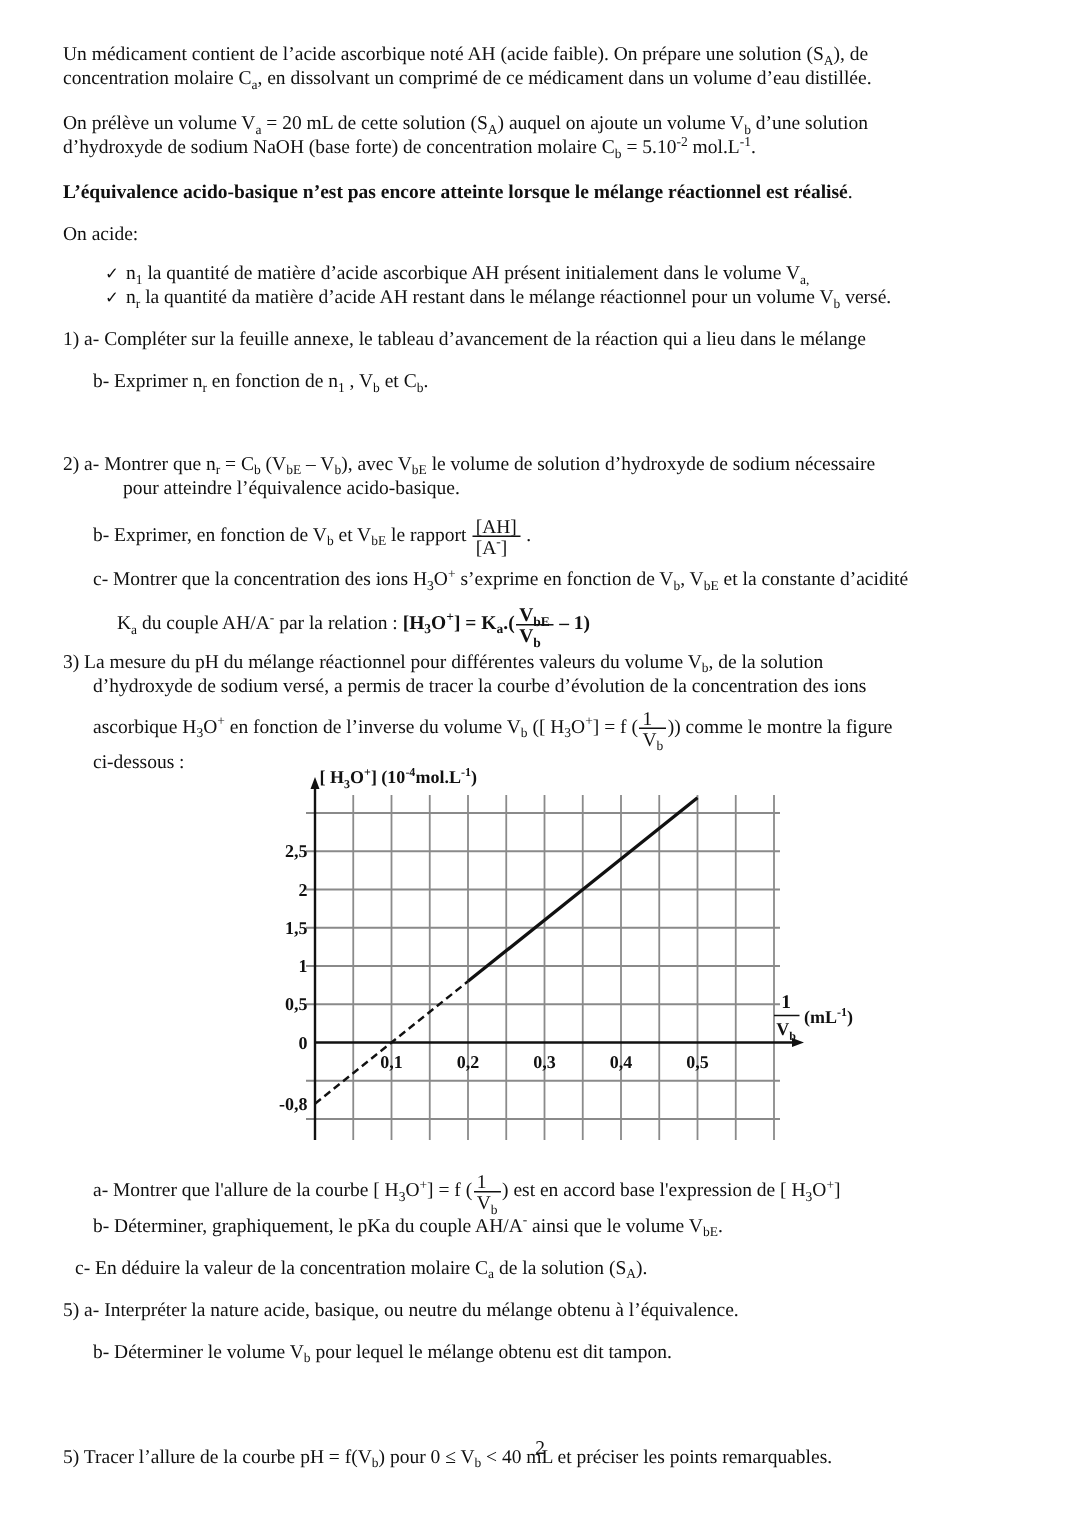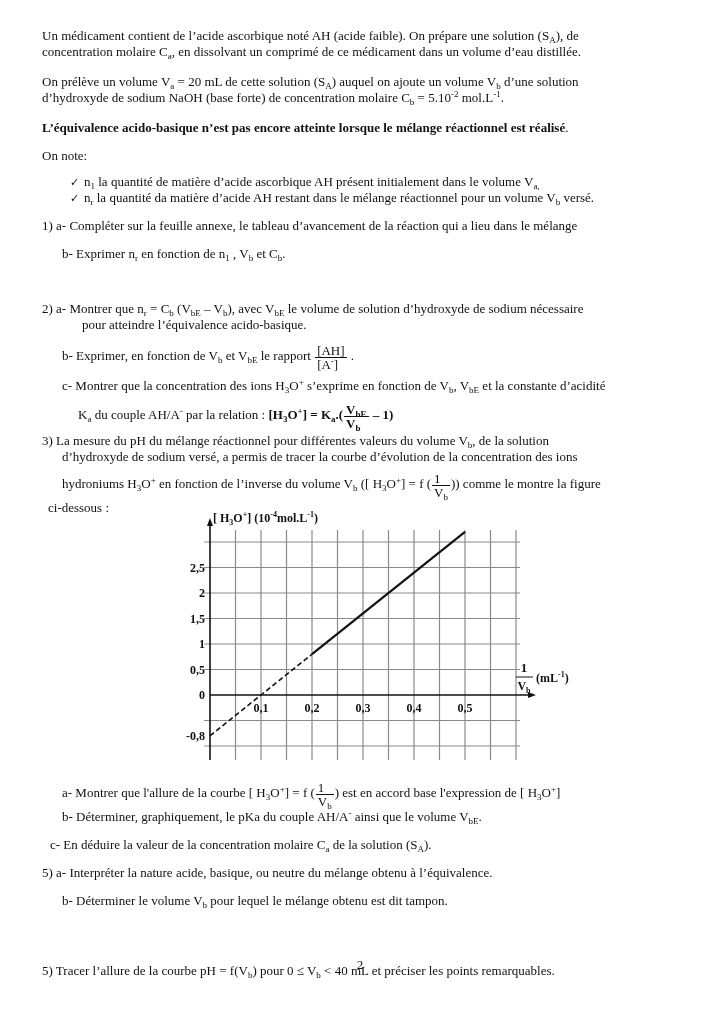--- a/index.html
+++ b/index.html
@@ -23,40 +23,40 @@
 <body>
 
 <div class="line" style="top:28px"><span>Un médicament contient de l’acide ascorbique noté AH (acide faible). On prépare une solution (S</span><sub>A</sub><span>), de</span></div>
 <div class="line" style="top:44px"><span>concentration molaire C</span><sub>a</sub><span>, en dissolvant un comprimé de ce médicament dans un volume d’eau distillée.</span></div>
 
 <div class="line" style="top:74px"><span>On prélève un volume V</span><sub>a</sub><span> = 20 mL de cette solution (S</span><sub>A</sub><span>) auquel on ajoute un volume V</span><sub>b</sub><span> d’une solution</span></div>
 <div class="line" style="top:90px"><span>d’hydroxyde de sodium NaOH (base forte) de concentration molaire C</span><sub>b</sub><span> = 5.10</span><sup>-2</sup><span> mol.L</span><sup>-1</sup><span>.</span></div>
 
 <div class="line" style="top:120px"><span class="b">L’équivalence acido-basique n’est pas encore atteinte lorsque le mélange réactionnel est réalisé</span><span>.</span></div>
 
-<div class="line" style="top:148px">On note:</div>
+<div class="line" style="top:148px">On acide:</div>
 
 <div class="line" style="top:174px; left:70px"><span class="check">✓</span><span>n</span><sub>1</sub><span>  la quantité de matière d’acide ascorbique AH présent initialement dans le volume V</span><sub>a,</sub></div>
 <div class="line" style="top:190px; left:70px"><span class="check">✓</span><span>n</span><sub>r</sub><span> la quantité da matière d’acide AH restant dans le mélange réactionnel pour un volume V</span><sub>b</sub><span> versé.</span></div>
 
 <div class="line" style="top:218px">1)  a-  Compléter sur la feuille annexe, le tableau d’avancement de la réaction qui a lieu dans le mélange</div>
 <div class="line" style="top:246px; left:62px"><span>b- Exprimer n</span><sub>r</sub><span> en fonction de  n</span><sub>1</sub><span> , V</span><sub>b</sub><span> et C</span><sub>b</sub><span>.</span></div>
 
 <div class="line" style="top:301px"><span>2)  a- Montrer que  n</span><sub>r</sub><span> = C</span><sub>b</sub><span> (V</span><sub>bE</sub><span> – V</span><sub>b</sub><span>), avec V</span><sub>bE</sub><span>  le volume de solution d’hydroxyde de sodium nécessaire</span></div>
 <div class="line" style="top:317px; left:82px">pour atteindre l’équivalence acido-basique.</div>
 
 <div class="line" style="top:344px; left:62px"><span>b- Exprimer, en fonction de V</span><sub>b</sub><span> et V</span><sub>bE</sub><span>  le rapport </span><span class="frac"><span class="num">[AH]</span><span class="den"><span>[A</span><sup>-</sup><span>]</span></span></span><span> .</span></div>
 
 <div class="line" style="top:378px; left:62px"><span>c- Montrer que la concentration des ions H</span><sub>3</sub><span>O</span><sup>+</sup><span> s’exprime en fonction de V</span><sub>b</sub><span>, V</span><sub>bE</sub><span> et la constante d’acidité</span></div>
 <div class="line" style="top:403px; left:78px"><span>K</span><sub>a</sub><span> du  couple AH/A</span><sup>-</sup><span> par la relation :  </span><span class="b"><span>[H</span><sub>3</sub><span>O</span><sup>+</sup><span>] = K</span><sub>a</sub><span>.(</span><span class="frac"><span class="num"><span>V</span><sub>bE</sub></span><span class="den"><span>V</span><sub>b</sub></span></span><span> – 1)</span></span></div>
 
 <div class="line" style="top:433px"><span>3)  La mesure du pH du mélange réactionnel pour différentes valeurs du volume V</span><sub>b</sub><span>, de la solution</span></div>
 <div class="line" style="top:449px; left:62px">d’hydroxyde de sodium versé, a permis de tracer la courbe d’évolution de la concentration des ions</div>
-<div class="line" style="top:472px; left:62px"><span>hydroniums H</span><sub>3</sub><span>O</span><sup>+</sup><span> en fonction de l’inverse du volume V</span><sub>b</sub><span>  ([ H</span><sub>3</sub><span>O</span><sup>+</sup><span>] = f (</span><span class="frac"><span class="num">1</span><span class="den"><span>V</span><sub>b</sub></span></span><span>)) comme le montre la figure</span></div>
-<div class="line" style="top:500px; left:48px">ci-dessous :</div>
+<div class="line" style="top:472px; left:62px"><span>ascorbique H</span><sub>3</sub><span>O</span><sup>+</sup><span> en fonction de l’inverse du volume V</span><sub>b</sub><span>  ([ H</span><sub>3</sub><span>O</span><sup>+</sup><span>] = f (</span><span class="frac"><span class="num">1</span><span class="den"><span>V</span><sub>b</sub></span></span><span>)) comme le montre la figure</span></div>
+<div class="line" style="top:500px; left:62px">ci-dessous :</div>
 
 <svg id="chart" width="460" height="260">
   <g id="grid">
       <line x1="95.5" y1="25" x2="95.5" y2="255" stroke="#8a8a8a" stroke-width="1.2"></line>
       <line x1="121" y1="25" x2="121" y2="255" stroke="#8a8a8a" stroke-width="1.2"></line>
       <line x1="146.5" y1="25" x2="146.5" y2="255" stroke="#8a8a8a" stroke-width="1.2"></line>
       <line x1="172" y1="25" x2="172" y2="255" stroke="#8a8a8a" stroke-width="1.2"></line>
       <line x1="197.5" y1="25" x2="197.5" y2="255" stroke="#8a8a8a" stroke-width="1.2"></line>
       <line x1="223.00000000000003" y1="25" x2="223.00000000000003" y2="255" stroke="#8a8a8a" stroke-width="1.2"></line>
       <line x1="248.50000000000003" y1="25" x2="248.50000000000003" y2="255" stroke="#8a8a8a" stroke-width="1.2"></line>

